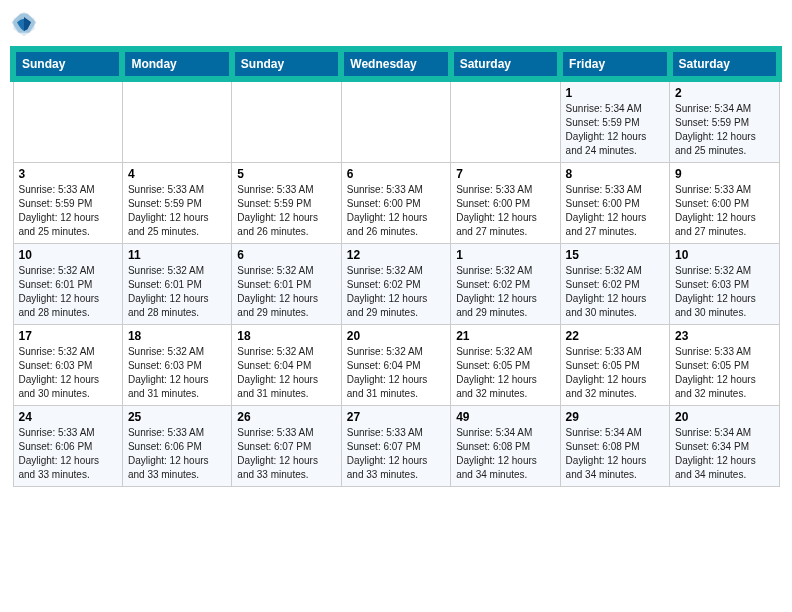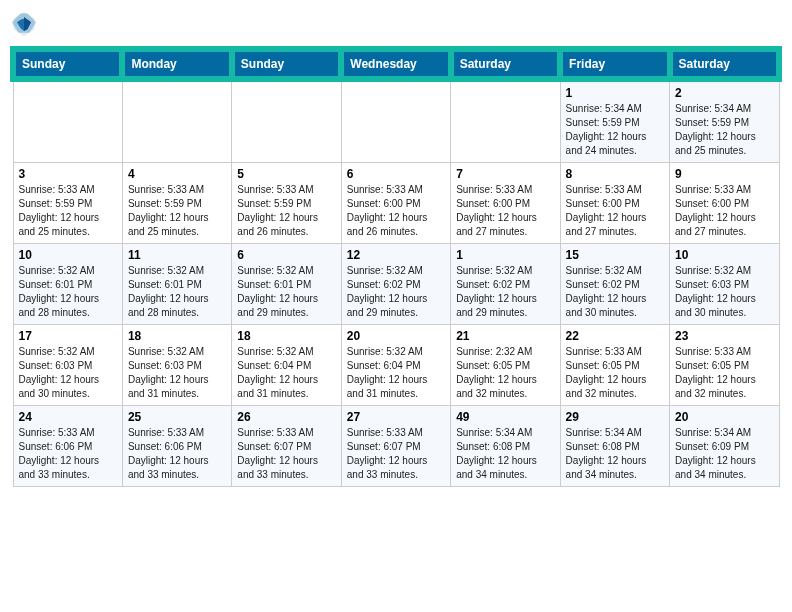--- a/index.html
+++ b/index.html
@@ -249,21 +249,21 @@
 Daylight: 12 hours and 31 minutes.</div>
         </td>
         <td>
           <span class="day-num">20</span>
           <div class="day-info">Sunrise: 5:32 AM
 Sunset: 6:04 PM
 Daylight: 12 hours and 31 minutes.</div>
         </td>
         <td>
           <span class="day-num">21</span>
-          <div class="day-info">Sunrise: 2:32 AM
+          <div class="day-info">Sunrise: 5:32 AM
 Sunset: 6:05 PM
 Daylight: 12 hours and 32 minutes.</div>
         </td>
         <td>
           <span class="day-num">22</span>
           <div class="day-info">Sunrise: 5:33 AM
 Sunset: 6:05 PM
 Daylight: 12 hours and 32 minutes.</div>
         </td>
         <td>
@@ -306,18 +306,18 @@
         </td>
         <td>
           <span class="day-num">29</span>
           <div class="day-info">Sunrise: 5:34 AM
 Sunset: 6:08 PM
 Daylight: 12 hours and 34 minutes.</div>
         </td>
         <td>
           <span class="day-num">20</span>
           <div class="day-info">Sunrise: 5:34 AM
-Sunset: 6:09 PM
+Sunset: 6:34 PM
 Daylight: 12 hours and 34 minutes.</div>
         </td>
       </tr>
     </tbody>
 </table>
 
 </body></html>

